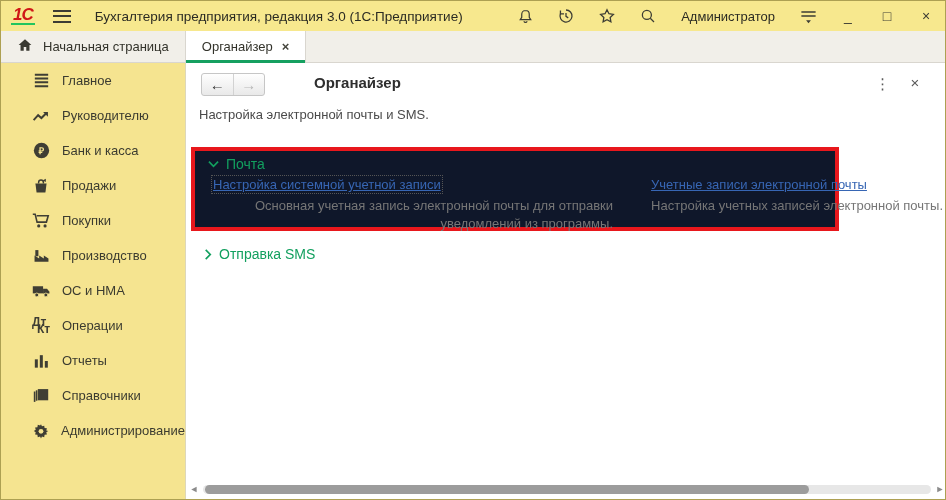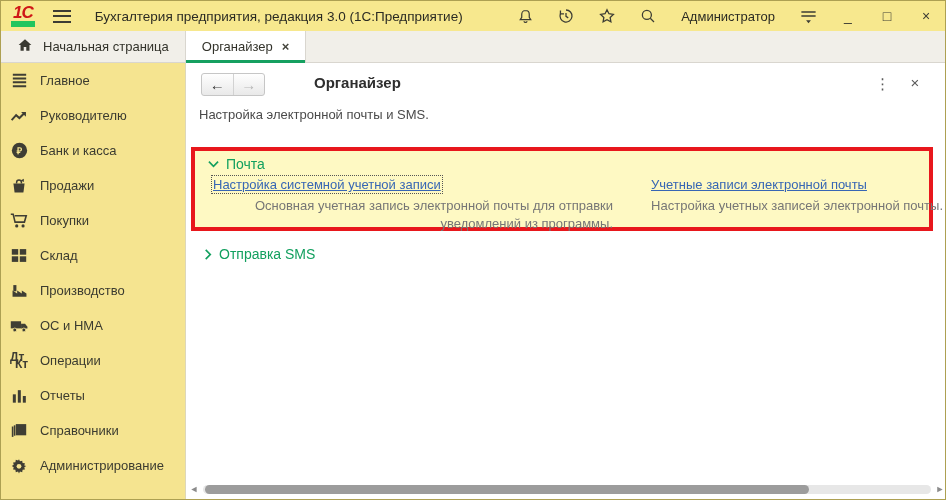--- a/index.html
+++ b/index.html
@@ -2,57 +2,57 @@
 <html><head>
 <meta charset="utf-8">
 <style>
   * { margin:0; padding:0; box-sizing:border-box; }
   html,body { background:#fff; }
   body { font-family:"Liberation Sans", sans-serif; font-size:13px; color:#333; }
   #app { position:relative; width:946px; height:500px; border:1px solid #ada052; overflow:hidden; background:#fff; }
 
   
   .titlebar { position:absolute; left:0; top:0; width:100%; height:30px; background:#f7e88e; display:flex; align-items:center; }
-  .logo-1c { font-weight:bold; font-style:italic; font-size:17px; color:#cf1717; margin-left:10px; letter-spacing:-1px; border-bottom:6px solid #22c55e; line-height:15px; padding:0 2px 1px 2px; }
+  .logo-1c { font-weight:bold; font-style:italic; font-size:17px; color:#cf1717; margin-left:10px; letter-spacing:-1px; border-bottom:2px solid #22c55e; line-height:15px; padding:0 2px 1px 2px; }
   .burger { width:18px; height:13px; margin-left:18px; display:flex; flex-direction:column; justify-content:space-between; cursor:pointer; }
   .burger span { display:block; height:2px; background:#3c3c34; }
   .tb-title { margin-left:24px; color:#2b2b23; font-size:13.5px; }
   .tb-right { position:absolute; right:10px; top:0; height:30px; display:flex; align-items:center; gap:21px; }
   .tb-ico { width:20px; height:20px; display:flex; align-items:center; justify-content:center; cursor:pointer; }
   .tb-ico svg { display:block; }
   .tb-user { color:#2b2b23; font-size:13px; margin:0 2px; }
   .winbtn { width:18px; height:18px; display:flex; align-items:center; justify-content:center; color:#3c3c34; font-size:14px; cursor:pointer; }
 
   
   .tabbar { position:absolute; left:0; top:30px; width:100%; height:32px; background:#f1efe9; border-bottom:1px solid #d9d6cf; display:flex; }
   .tab { height:100%; display:flex; align-items:center; padding:0 16px; border-right:1px solid #d9d6cf; position:relative; cursor:pointer; color:#33332b;text-align:center; }
   .tab.active { background:#ffffff; }
   .tab.active::after { content:""; position:absolute; left:0; bottom:-1px; width:100%; height:3px; background:#15a060; }
   .tab .home-ico { margin-right:10px; }
   .tab .close-x { margin-left:9px; color:#44443c; font-weight:bold; font-size:13px; }
 
   
   .sidebar { position:absolute; left:0; top:62px; width:185px; height:438px; background:#f5e490; border-right:1px solid #ddd7b9; overflow:hidden; }
-  .side-item { display:flex; align-items:center; height:35px; padding-left:7px; cursor:pointer; color:#3b3b30; }
+  .side-item { display:flex; align-items:center; height:35px; padding-left:29px; cursor:pointer; color:#3b3b30; }
   .side-item .ico { width:22px; height:20px; display:flex; align-items:center; justify-content:center; margin-right:10px; }
   .side-item .lbl { font-size:13px; }
   .dtkt { font-size:12px; font-weight:bold; line-height:7px; color:#3f3e34; text-align:left; }
 
   
   .content { position:absolute; left:186px; top:62px; width:760px; height:438px; background:#fff; }
   .navgrp { position:absolute; left:14px; top:10px; width:64px; height:23px; border:1px solid #c6c6c6; border-radius:3px; background:linear-gradient(#fefefe,#e9e9e9); display:flex; }
   .navbtn { flex:1; display:flex; align-items:center; justify-content:center; font-size:15px; cursor:pointer; }
   .navbtn.back { color:#3c3c3c; border-right:1px solid #d2d2d2; }
   .navbtn.fwd { color:#b8b8b8; }
   .page-title { position:absolute; left:127px; top:11px; font-size:15px; font-weight:bold; color:#2e2e2e; }
   .kebab { position:absolute; right:57px; top:12px; color:#5a5a5a; font-size:15px; letter-spacing:-1px; cursor:pointer; width:16px; text-align:center; }
   .panel-close { position:absolute; right:24px; top:11px; color:#5a5a5a; font-size:15px; cursor:pointer; width:16px; text-align:center; }
   .subtitle { position:absolute; left:12px; top:44px; color:#4a4a4a; }
 
-  .highlight-box { position:absolute; left:4px; top:84px; width:742px; height:84px; border:4px solid #e8171c; background:#fef9c3; }
+  .highlight-box { position:absolute; left:4px; top:84px; width:648px; height:84px; border:4px solid #e8171c; background:#0f172a; }
 
   .sec-head { display:flex; align-items:center; gap:7px; color:#12a05f; font-size:14px; cursor:pointer; }
   .sec-head svg { display:block; }
   .sec-mail { position:absolute; left:13px; top:5px; }
   .sec-sms  { position:absolute; left:17px; top:183px; }
 
   .col { position:absolute; }
   .col-1 { left:18px; top:26px; width:400px; }
   .col-2 { left:456px; top:26px; width:292px; }
   a.cmd-link { color:#3766b4; text-decoration:underline; font-size:13px; cursor:pointer; }
@@ -178,31 +178,20 @@
       <span class="ico">
         <svg width="19" height="17" viewBox="0 0 24 20">
             <path d="M1 2h3l2.4 10h11.8l2.3-8H6" fill="none" stroke="#3f3e34" stroke-width="2"></path>
             <circle cx="8.5" cy="16.8" r="2" fill="#3f3e34"></circle>
             <circle cx="16.5" cy="16.8" r="2" fill="#3f3e34"></circle>
           </svg>
       </span>
       <span class="lbl">Покупки</span>
     </div>
 
-    <div class="side-item">
-      <span class="ico">
-        <svg width="16" height="15" viewBox="0 0 20 18">
-            <rect x="1" y="1" width="8" height="7" fill="#3f3e34"></rect>
-            <rect x="11" y="1" width="8" height="7" fill="#3f3e34"></rect>
-            <rect x="1" y="10" width="8" height="7" fill="#3f3e34"></rect>
-            <rect x="11" y="10" width="8" height="7" fill="#3f3e34"></rect>
-          </svg>
-      </span>
-      <span class="lbl">Склад</span>
-    </div>
 
     <div class="side-item">
       <span class="ico">
         <svg width="17" height="15" viewBox="0 0 22 18">
             <path d="M2 17V9l6 4V9l6 4V9l6 4v4z" fill="#3f3e34"></path>
             <rect x="3" y="2" width="4" height="8" fill="#3f3e34"></rect>
           </svg>
       </span>
       <span class="lbl">Производство</span>
     </div>

